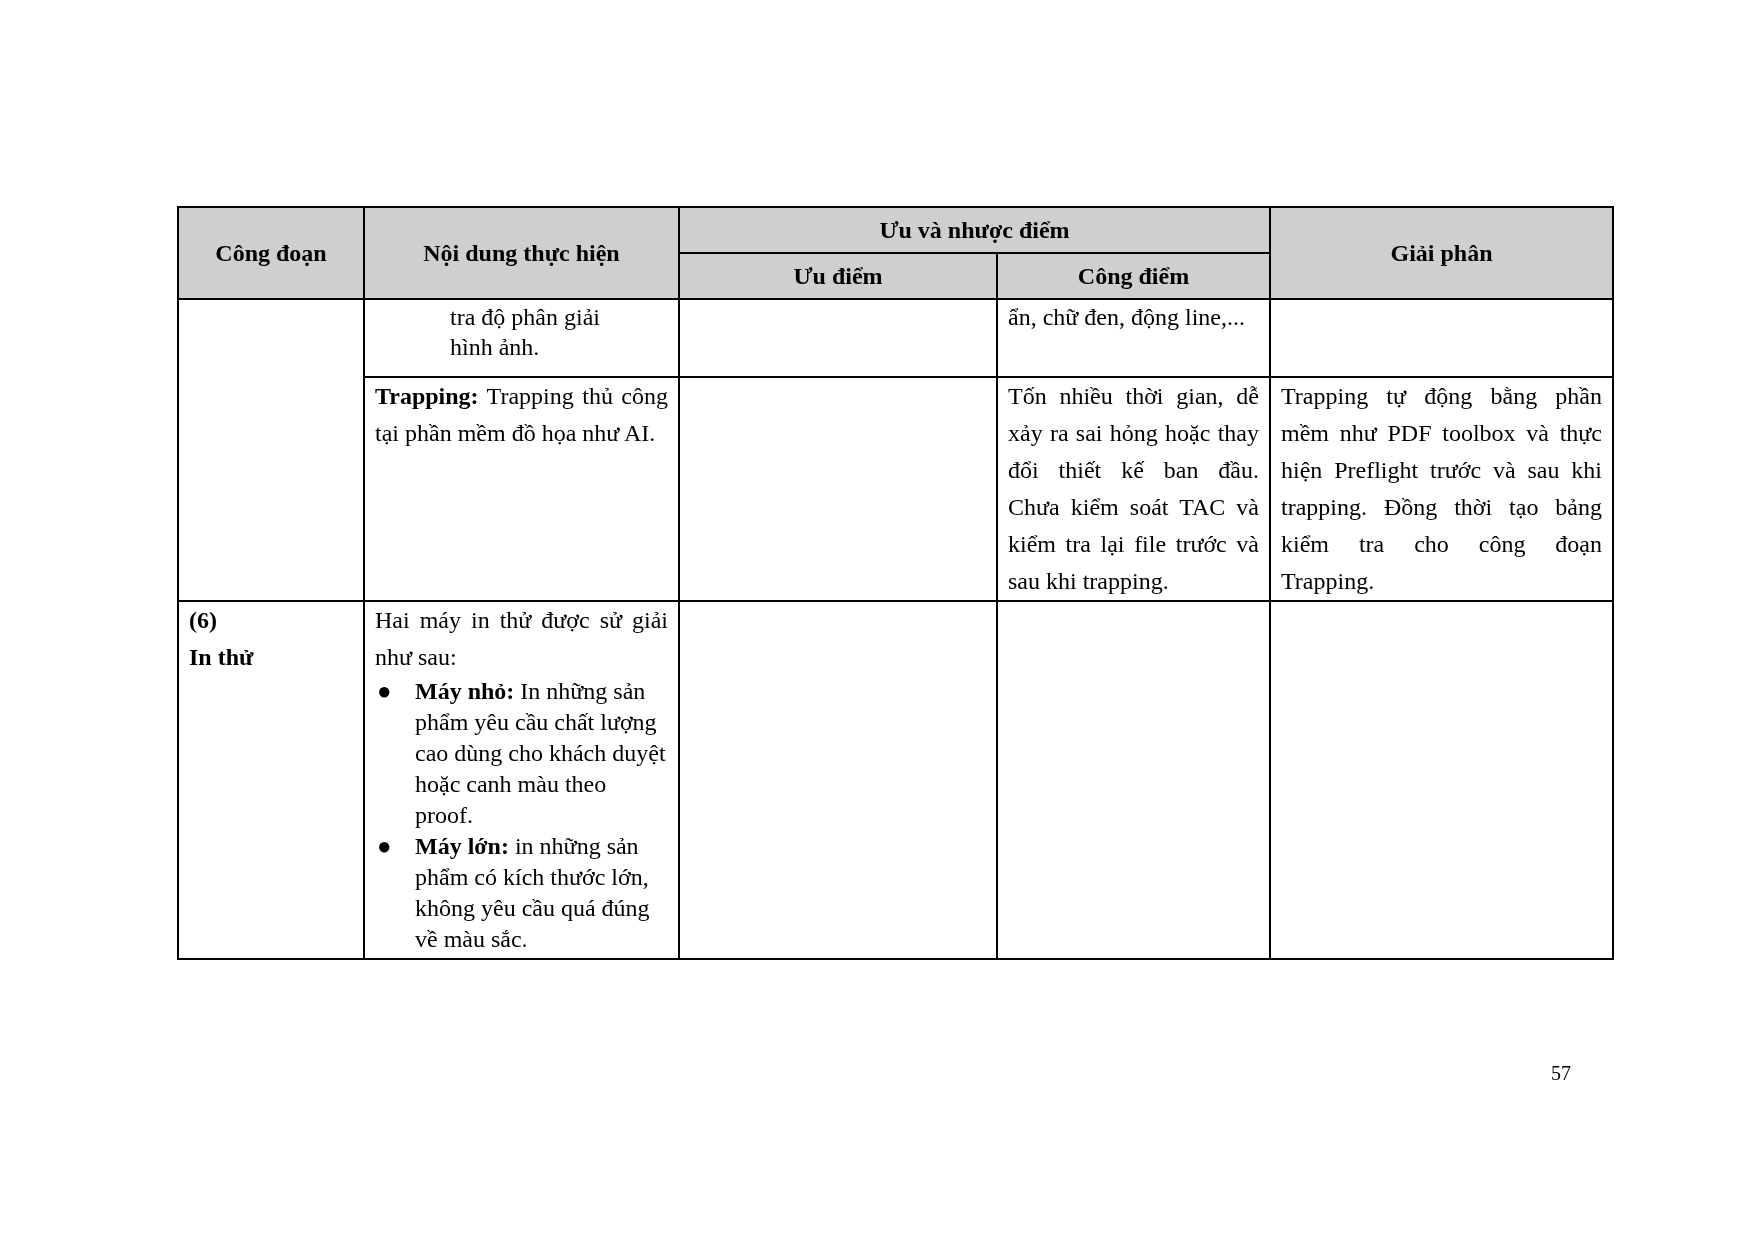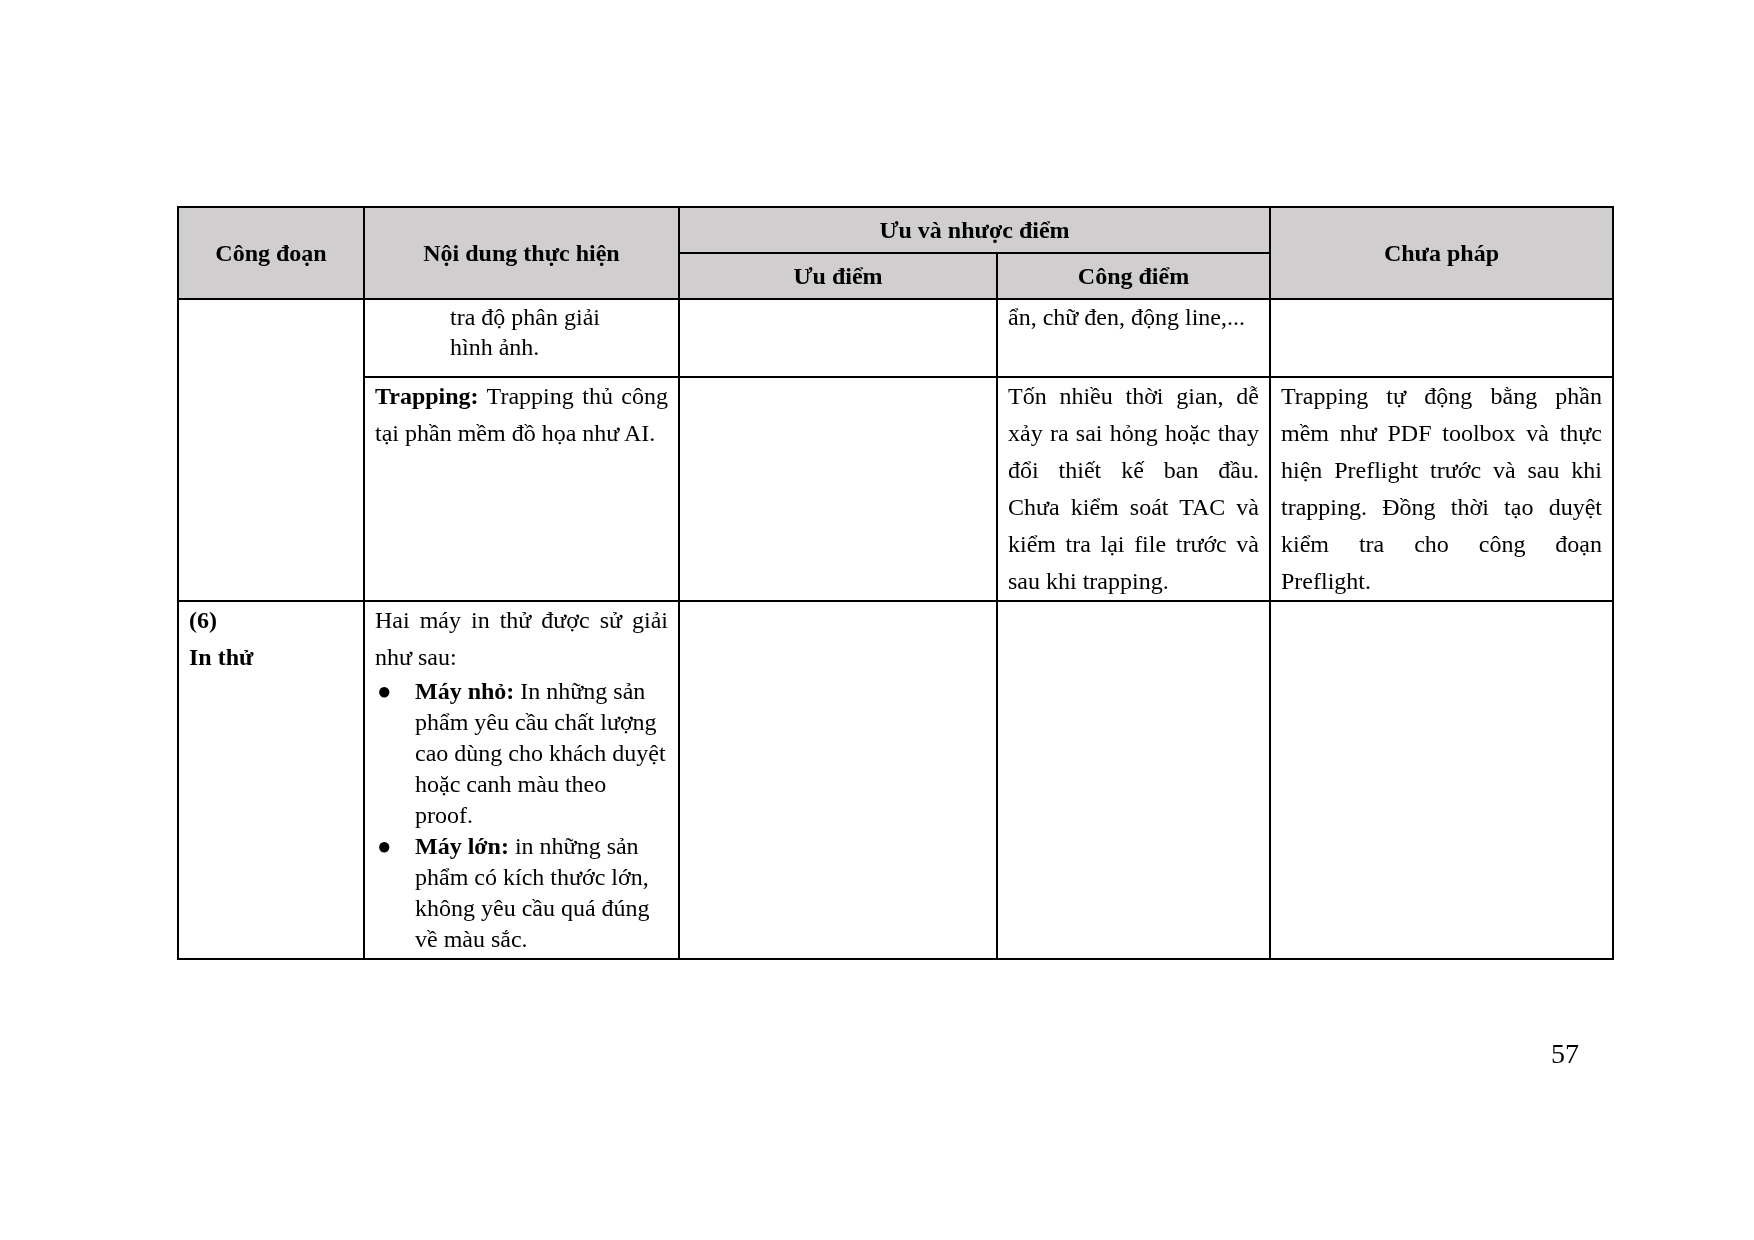--- a/index.html
+++ b/index.html
@@ -12,39 +12,39 @@
     .page-table th { background: #d0cece; font-weight: bold; text-align: center; vertical-align: middle; }
     .hdr-top { height: 46px; }
     .hdr-sub { height: 46px; }
     .justify { text-align: justify; text-align-last: left; }
     .cont-indent { padding-left: 85px !important; line-height: 30px !important; padding-top: 2px !important; }
     .bold { font-weight: bold; }
     .no-bottom { border-bottom: none !important; }
     ul.bullets { margin: 0; padding: 0 0 0 40px; list-style: none; }
     ul.bullets li { position: relative; line-height: 31px; }
     ul.bullets li .bullet-dot { position: absolute; left: -38px; top: 0; }
-    .page-number { position: absolute; left: 1551px; top: 1038px; font-size: 28px; }
+    .page-number { position: absolute; left: 1551px; top: 1062px; font-size: 20px; }
   </style>
 </head>
 <body>
 
 <table class="page-table">
   <colgroup>
     <col style="width:186px">
       <col style="width:315px">
       <col style="width:318px">
       <col style="width:273px">
       <col style="width:343px">
   </colgroup>
   <tbody>
       <tr class="hdr-top">
     <th rowspan="2">Công đoạn</th>
     <th rowspan="2">Nội dung thực hiện</th>
     <th colspan="2">Ưu và nhược điểm</th>
-    <th rowspan="2">Chưa pháp</th>
+    <th rowspan="2">Giải phân</th>
   </tr>
   <tr class="hdr-sub">
     <th>Ưu điểm</th>
     <th>Công điểm</th>
   </tr>
 
   <tr style="height:78px">
     <td rowspan="2" class="no-bottom"></td>
     <td class="cont-indent">
       <div>tra độ phân giải</div>
@@ -52,21 +52,21 @@
     </td>
     <td></td>
     <td class="justify" style="line-height:35px">ẩn, chữ đen, động line,...</td>
     <td></td>
   </tr>
 
   <tr style="height:213px">
     <td class="justify"><span class="bold">Trapping:</span><span> Trapping thủ công tại phần mềm đồ họa như AI.</span></td>
     <td></td>
     <td class="justify">Tốn nhiều thời gian, dễ xảy ra sai hỏng hoặc thay đổi thiết kế ban đầu. Chưa kiểm soát TAC và kiểm tra lại file trước và sau khi trapping.</td>
-    <td class="justify">Trapping tự động bằng phần mềm như PDF toolbox và thực hiện Preflight trước và sau khi trapping. Đồng thời tạo duyệt kiểm tra cho công đoạn Preflight.</td>
+    <td class="justify">Trapping tự động bằng phần mềm như PDF toolbox và thực hiện Preflight trước và sau khi trapping. Đồng thời tạo bảng kiểm tra cho công đoạn Trapping.</td>
   </tr>
 
   <tr style="height:358px">
     <td class="bold">
       <div>(6)</div>
       <div>In thử</div>
     </td>
     <td>
       <div class="justify">Hai máy in thử được sử giải như sau:</div>
       <ul class="bullets">

